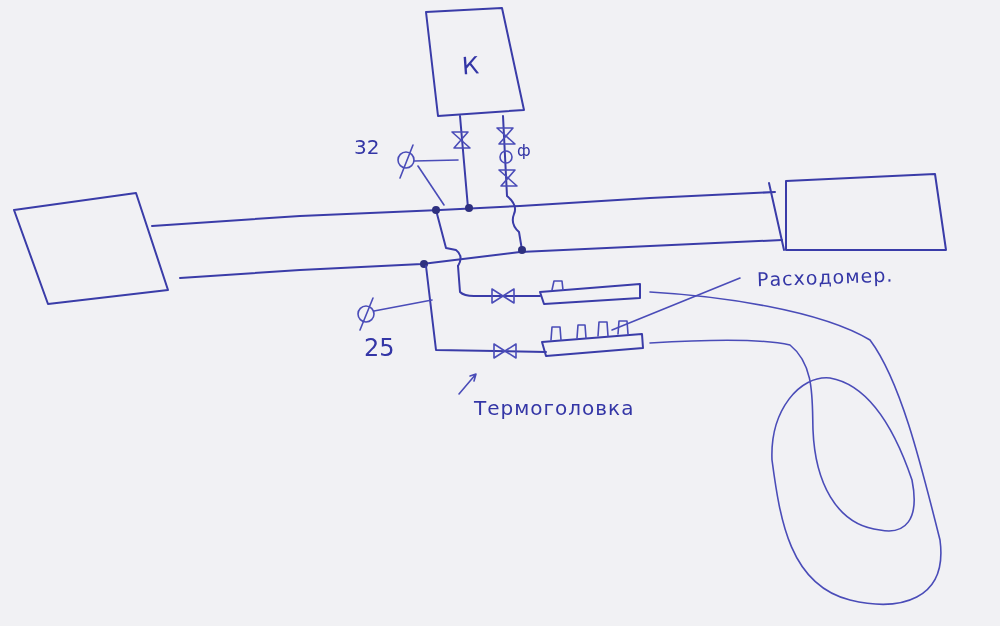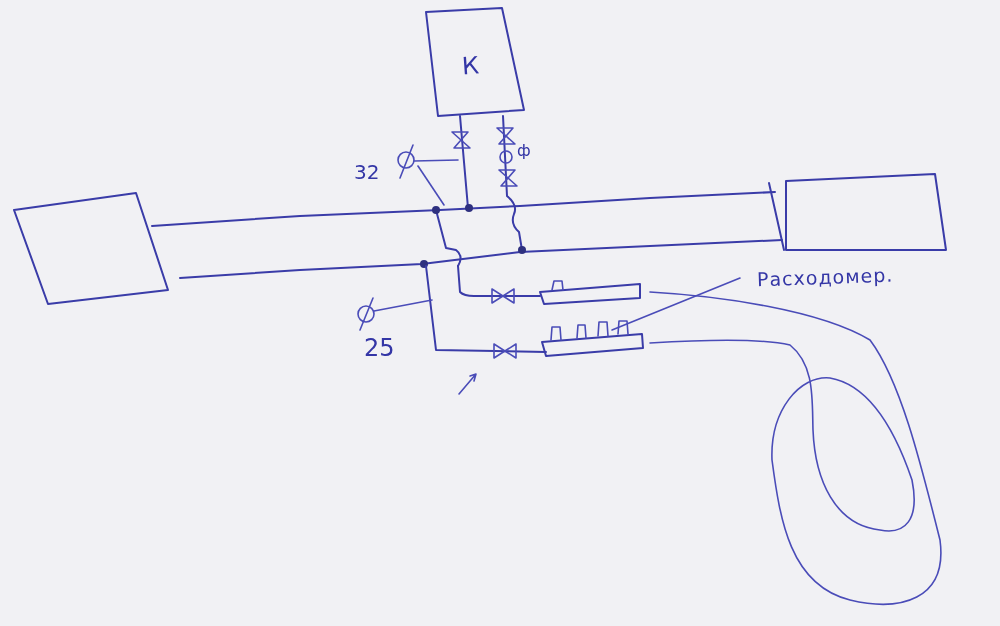--- a/index.html
+++ b/index.html
@@ -12,21 +12,21 @@
     svg { position: absolute; left: 0; top: 0; }
     .ink { fill: none; stroke: #3a3ca8; stroke-width: 2; stroke-linecap: round; stroke-linejoin: round; }
     .ink-thin { fill: none; stroke: #4a4cb8; stroke-width: 1.6; stroke-linecap: round; stroke-linejoin: round; }
     .dot { fill: #2e307f; }
     .label {
       position: absolute; color: #3436a6;
       font-family: "DejaVu Sans", sans-serif;
       white-space: nowrap;
     }
     .lbl-k { left: 462px; top: 52px; font-size: 24px; transform: rotate(-4deg); }
-    .lbl-32 { left: 354px; top: 160px; font-size: 20px; }
+    .lbl-32 { left: 354px; top: 135px; font-size: 20px; }
     .lbl-25 { left: 364px; top: 334px; font-size: 24px; }
     .lbl-rasx { left: 757px; top: 266px; font-size: 19px; letter-spacing: 1px; transform: rotate(-2deg); }
     .lbl-termo { left: 474px; top: 396px; font-size: 20px; letter-spacing: 1px; }
     .lbl-f { left: 517px; top: 141px; font-size: 16px; }
   </style>
 </head>
 <body>
 
 <div id="canvas">
   <svg width="1000" height="626" viewBox="0 0 1000 626">
@@ -84,13 +84,14 @@
     <path class="ink-thin" d="M650 292 C720 296 820 310 870 340 C900 380 920 460 940 540 C948 600 900 612 850 600 C790 585 780 520 772 460 C770 410 800 375 830 378 C870 385 895 430 912 480 C920 520 905 535 880 530 C835 525 815 480 813 430 C812 400 815 365 790 345 C760 338 700 340 650 343"></path>
 
     <path class="ink-thin" d="M459 394 L476 374 M470 376 L476 374 L474 381"></path>
   </svg>
 
   <div class="label lbl-k">К</div>
   <div class="label lbl-32">32</div>
   <div class="label lbl-25">25</div>
   <div class="label lbl-f">ф</div>
   <div class="label lbl-rasx">Расходомер.</div>
+  <div class="label lbl-termo">Термоголовка</div>
 </div>
 
 </body></html>

